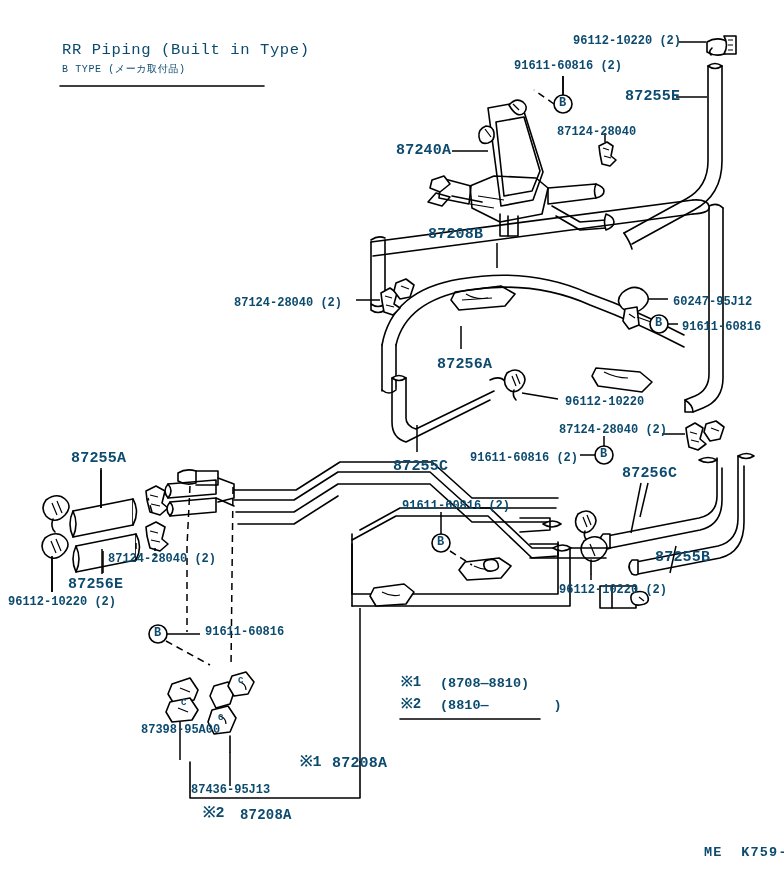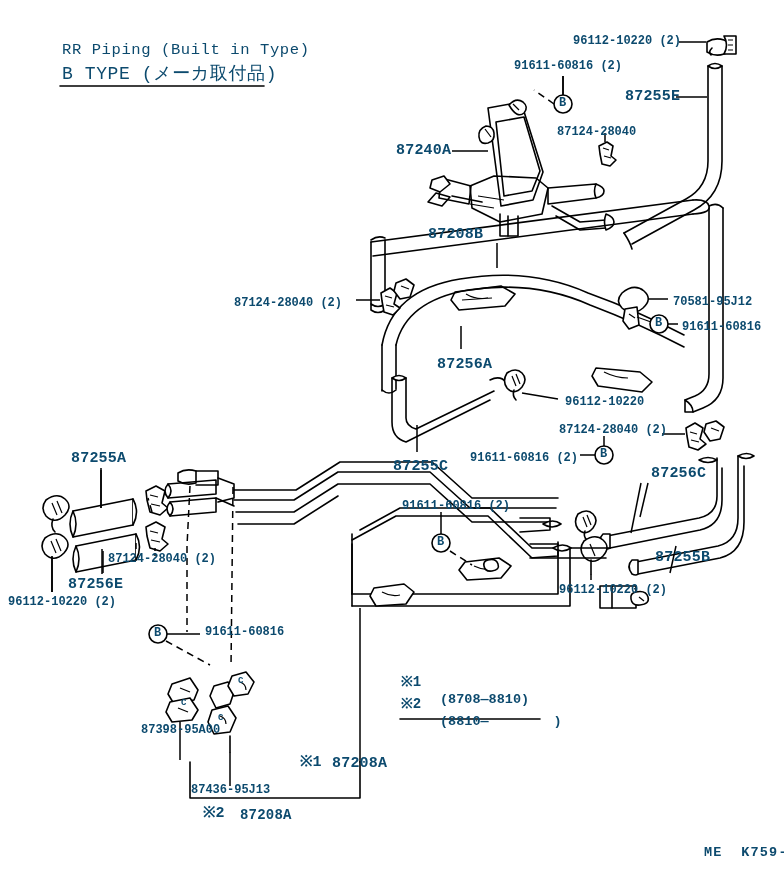--- a/index.html
+++ b/index.html
@@ -30,38 +30,37 @@
     color: #0c4a6e;
     letter-spacing: 0px;
     line-height: 1.12;
   }
   .t-title {
     font-size: 15.5px;
     font-weight: normal;
     letter-spacing: 0.6px;
   }
   .t-title2 {
-    font-size: 18px;
+    font-size: 10px;
     font-weight: normal;
     letter-spacing: 0.6px;
   }
   .t-part {
     font-size: 15px;
     font-weight: bold;
     letter-spacing: 0.2px;
   }
   .t-num {
     font-size: 12px;
     font-weight: bold;
     letter-spacing: 0px;
   }
   .t-note {
     font-size: 13.5px;
     font-weight: bold;
-    margin-top: 16px;
   }
   .t-foot {
     font-size: 13.5px;
     font-weight: bold;
     letter-spacing: 1.2px;
     padding-left: 40px;
   }
   .t-star {
     font-size: 14px;
     font-weight: bold;
@@ -404,28 +403,28 @@
   <div class="lbl t-title" style="left:62px; top:42px;">RR Piping (Built in Type)</div>
   <div class="lbl t-title2" style="left:62px; top:64px;">B TYPE (メーカ取付品)</div>
 
   <div class="lbl t-num" style="left:573px; top:35px;">96112-10220 (2)</div>
   <div class="lbl t-num" style="left:514px; top:60px;">91611-60816 (2)</div>
   <div class="lbl t-part" style="left:625px; top:89px;">87255E</div>
   <div class="lbl t-num" style="left:557px; top:126px;">87124-28040</div>
   <div class="lbl t-part" style="left:396px; top:143px;">87240A</div>
   <div class="lbl t-part" style="left:428px; top:227px;">87208B</div>
   <div class="lbl t-num" style="left:234px; top:297px;">87124-28040 (2)</div>
-  <div class="lbl t-num" style="left:673px; top:296px;">70581-95J12</div>
+  <div class="lbl t-num" style="left:673px; top:296px;">60247-95J12</div>
   <div class="lbl t-num" style="left:682px; top:321px;">91611-60816</div>
   <div class="lbl t-part" style="left:437px; top:357px;">87256A</div>
   <div class="lbl t-num" style="left:565px; top:396px;">96112-10220</div>
   <div class="lbl t-num" style="left:559px; top:424px;">87124-28040 (2)</div>
   <div class="lbl t-num" style="left:470px; top:452px;">91611-60816 (2)</div>
   <div class="lbl t-part" style="left:393px; top:459px;">87255C</div>
-  <div class="lbl t-part" style="left:622px; top:466px;margin-left:29px;">87256C</div>
+  <div class="lbl t-part" style="left:622px; top:466px;">87256C</div>
   <div class="lbl t-part" style="left:71px; top:451px;">87255A</div>
   <div class="lbl t-num" style="left:402px; top:500px;">91611-60816 (2)</div>
   <div class="lbl t-num" style="left:108px; top:553px;">87124-28040 (2)</div>
   <div class="lbl t-part" style="left:655px; top:550px;">87255B</div>
   <div class="lbl t-part" style="left:68px; top:577px;">87256E</div>
   <div class="lbl t-num" style="left:8px; top:596px;">96112-10220 (2)</div>
   <div class="lbl t-num" style="left:559px; top:584px;">96112-10220 (2)</div>
   <div class="lbl t-num" style="left:205px; top:626px;">91611-60816</div>
   <div class="lbl t-num" style="left:129px; top:724px;margin-left:12px;">87398-95A00</div>
   <div class="lbl t-num" style="left:191px; top:784px;">87436-95J13</div>

